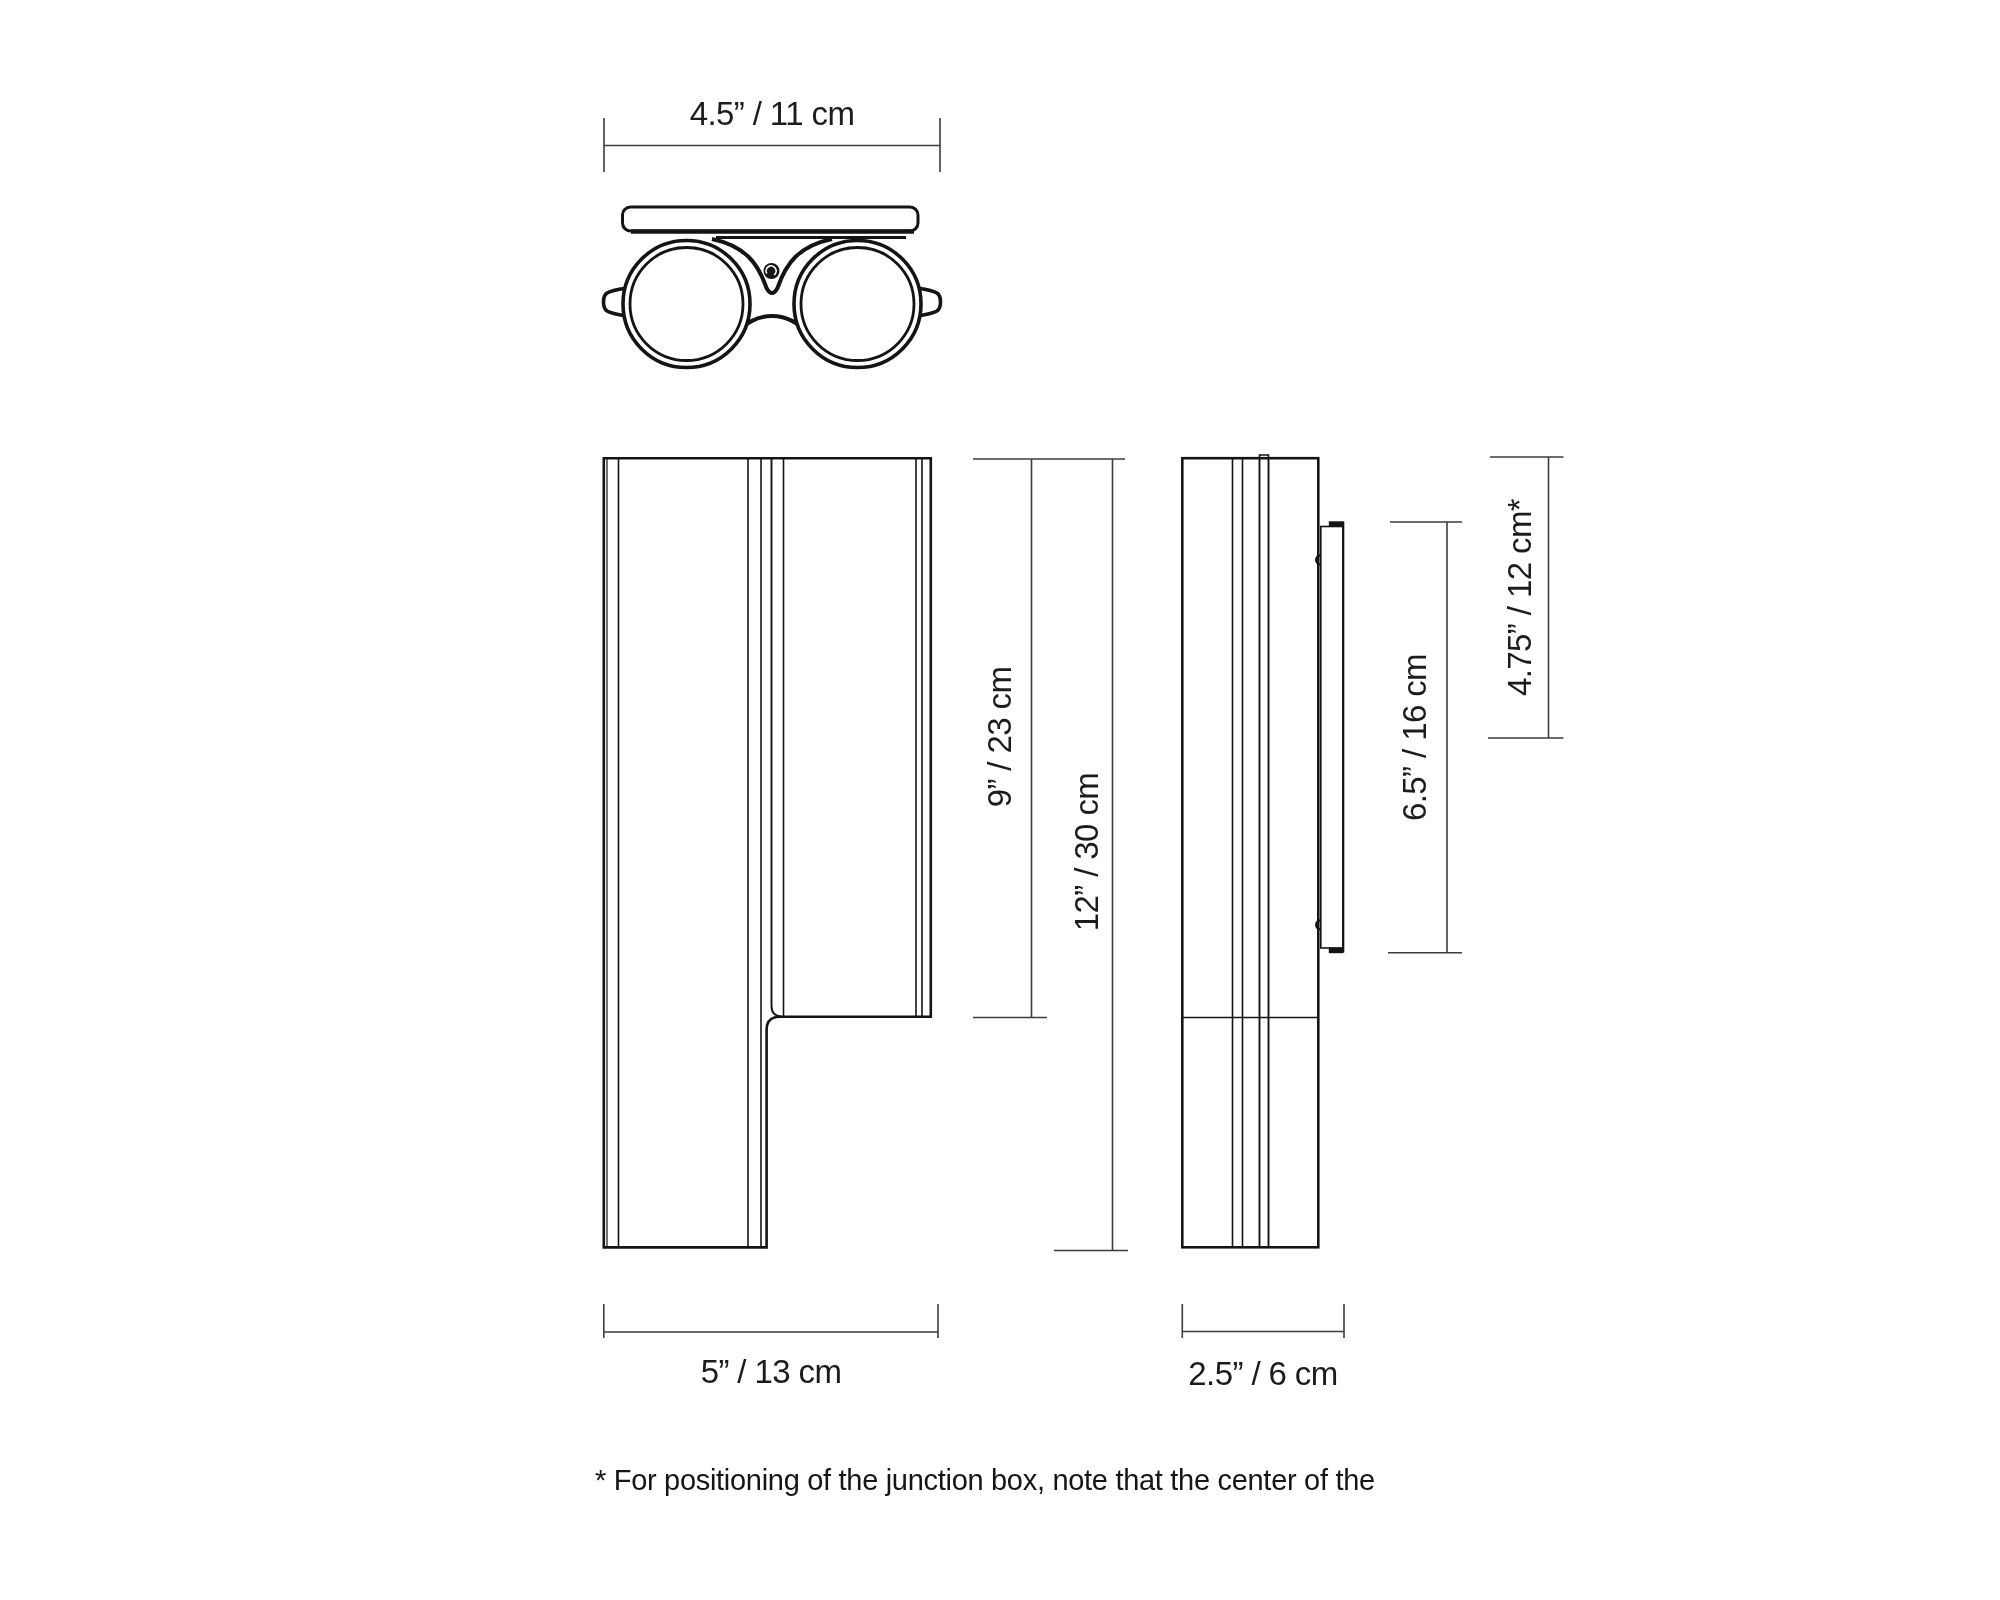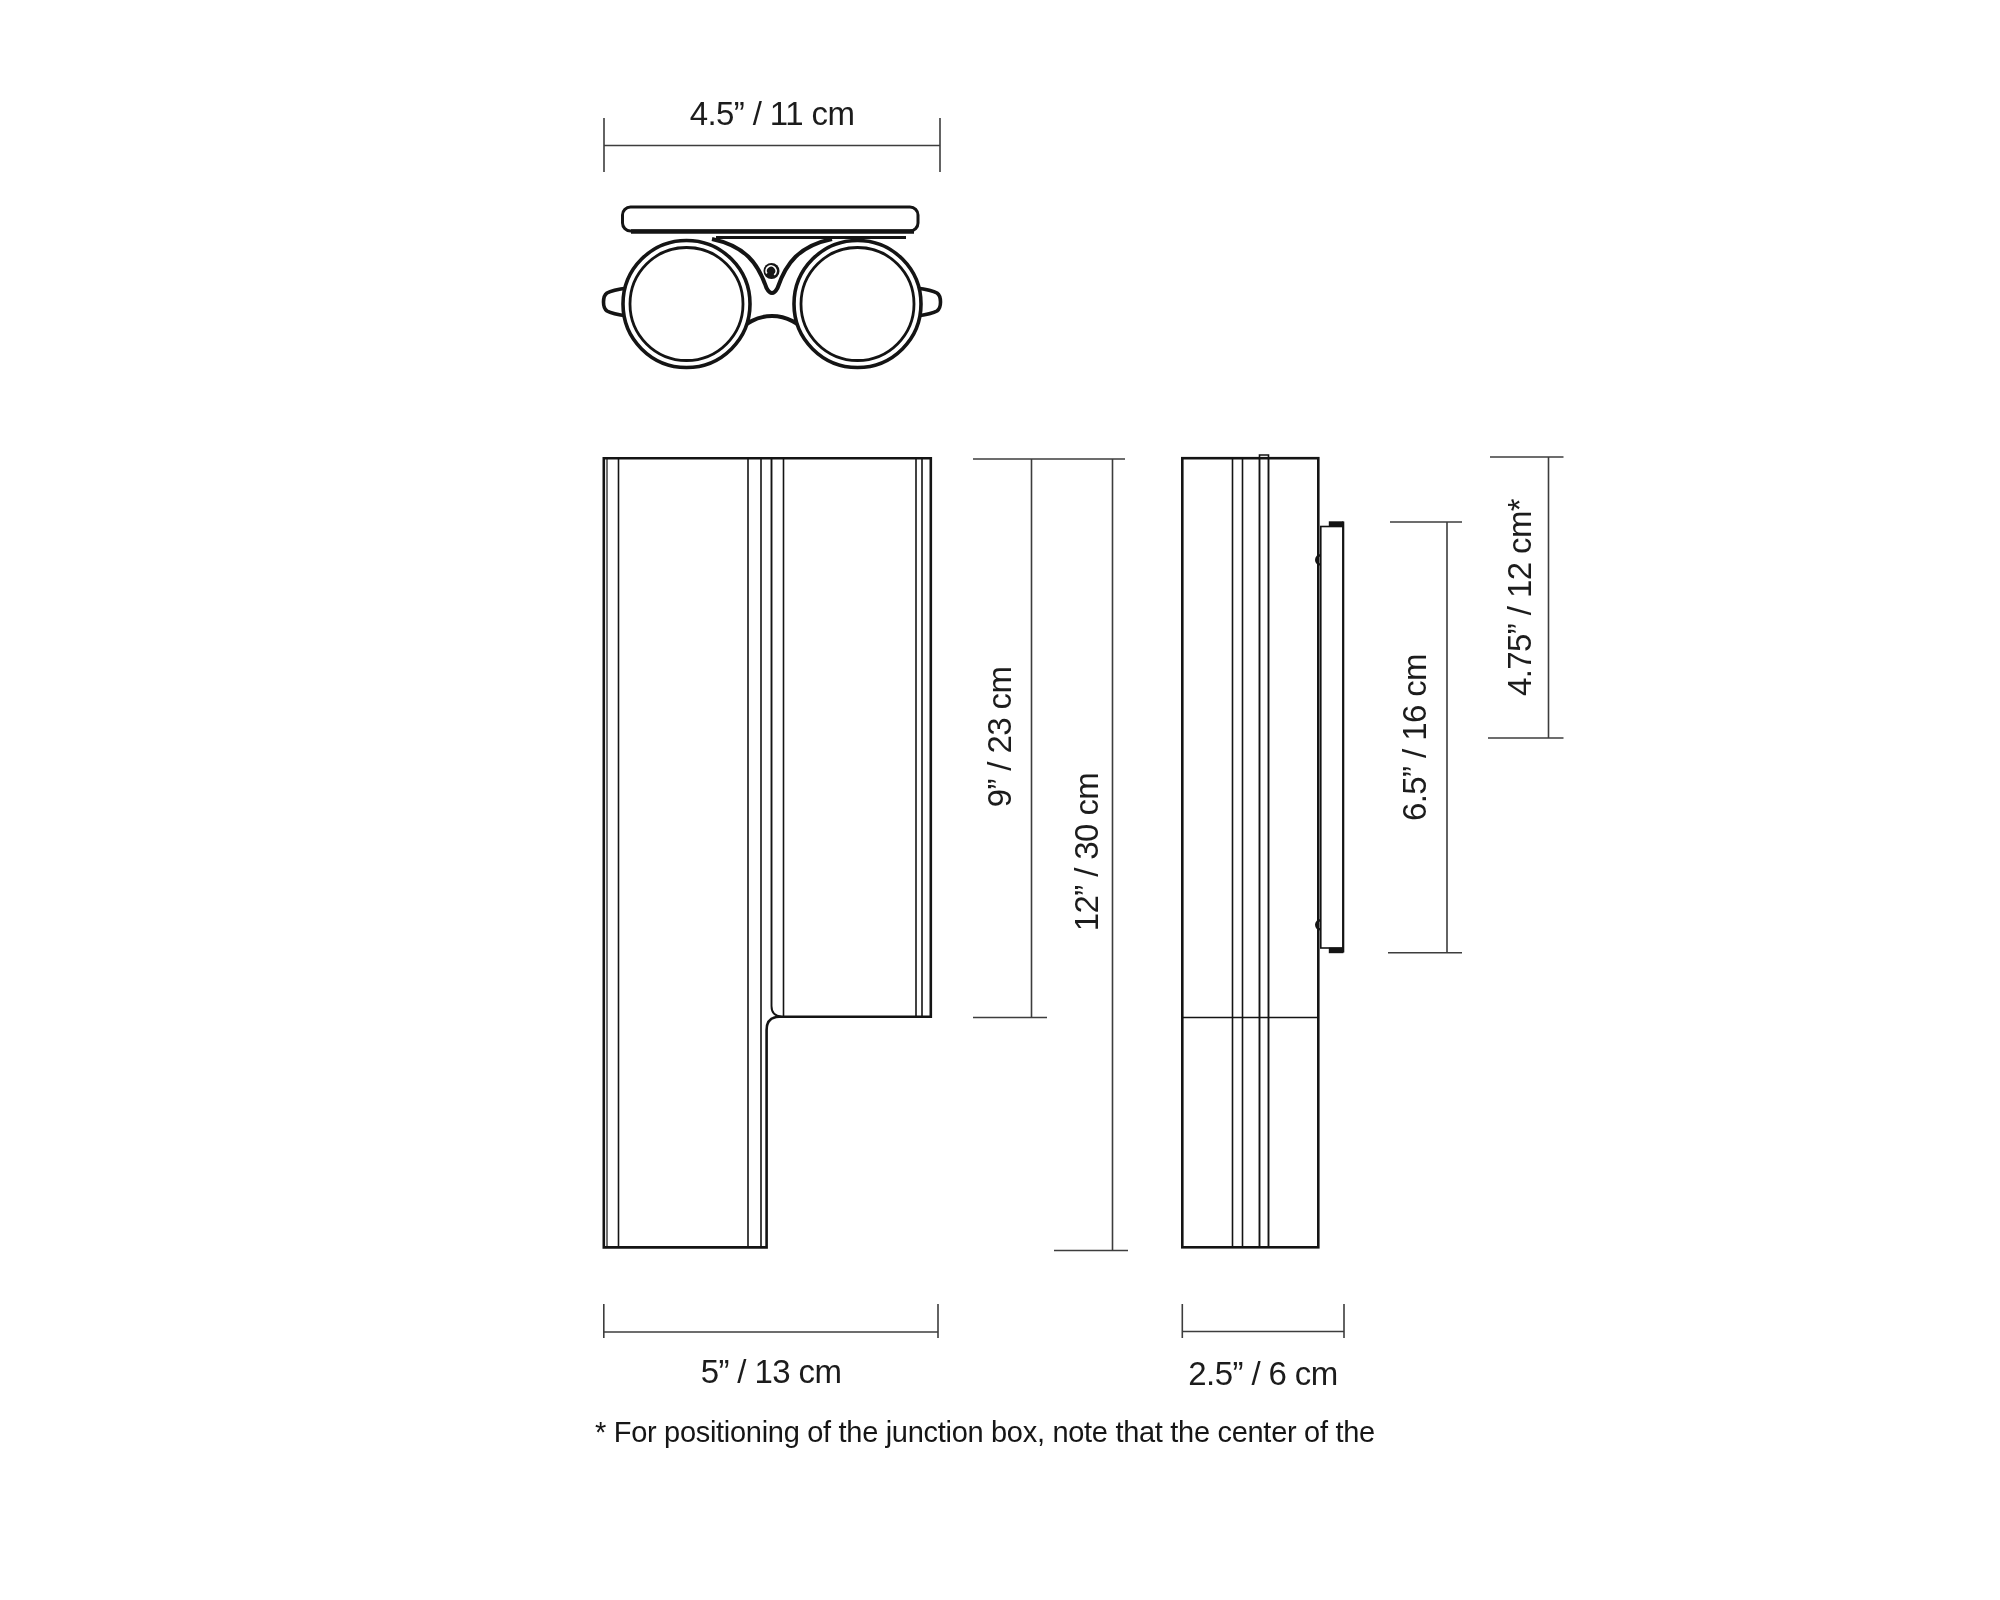--- a/index.html
+++ b/index.html
@@ -36,21 +36,21 @@
   }
   .dim-label {
     font-family: "Liberation Sans", sans-serif;
     font-size: 33px;
     letter-spacing: -0.6px;
     fill: #1c1c1c;
   }
   .footnote {
     position: absolute;
     left: 595px;
-    top: 1420px;
+    top: 1468px;
     font-family: "Liberation Sans", sans-serif;
     font-size: 29px;
     line-height: 24.5px;
     letter-spacing: -0.3px;
     color: #161616;
     white-space: nowrap;
   }
 </style>
 </head>
 <body>

